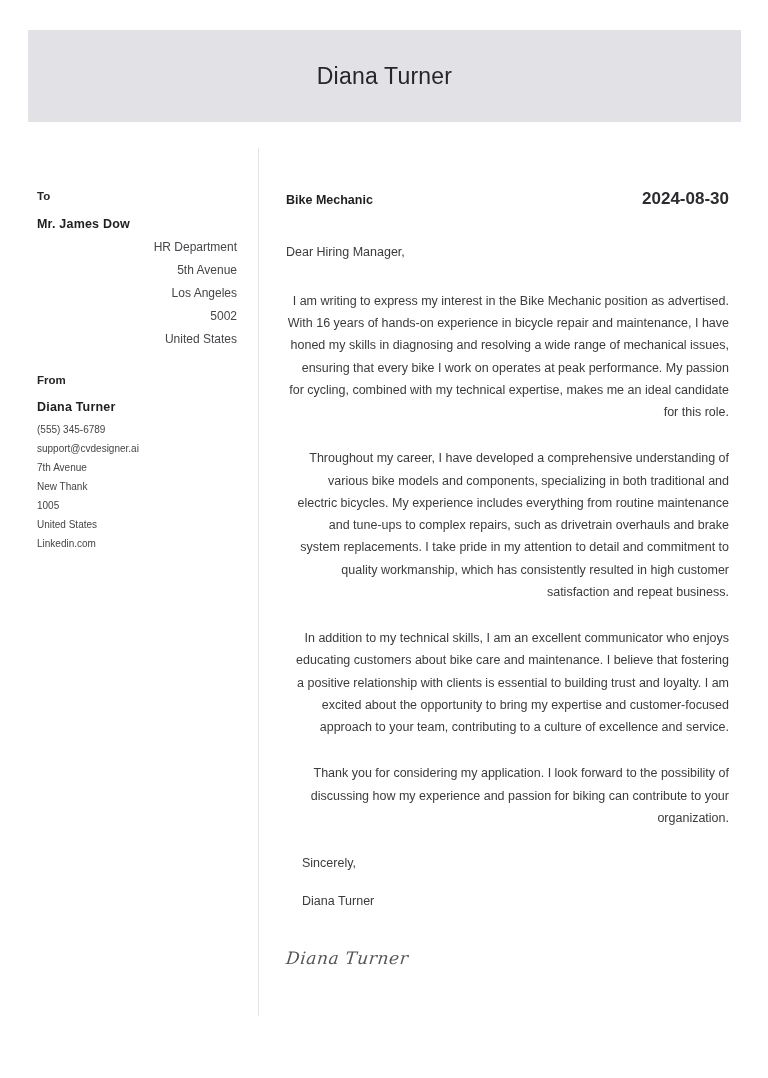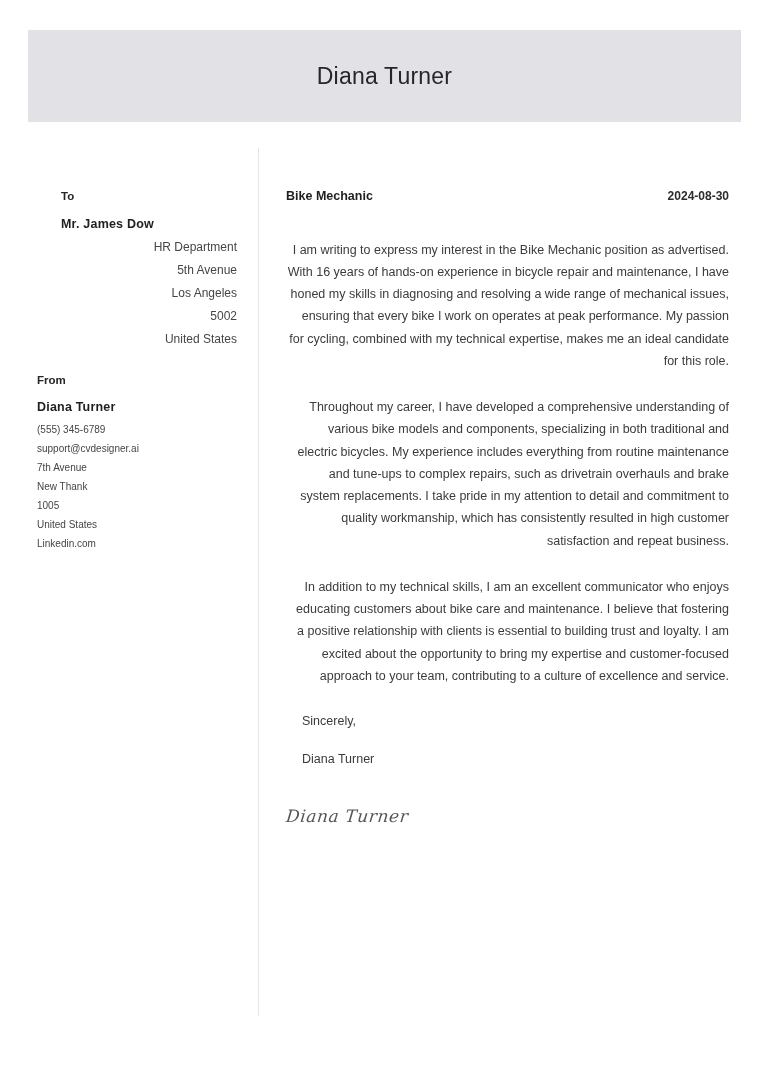--- a/index.html
+++ b/index.html
@@ -86,21 +86,21 @@
   }
   .recipient-line {
     font-size: 12px;
     font-weight: 400;
     color: #45454a;
     margin: 0 0 8px 0;
     line-height: 1.25;
     text-align: right;
   }
 
-  .to-block { margin-bottom: 28px; margin-left: 24px; }
+  .to-block { margin-bottom: 28px; }
 
   .sender-name {
     font-size: 12.5px;
     font-weight: 700;
     color: #1f1f22;
     margin: 0 0 8px 0;
     line-height: 1.2;
     letter-spacing: 0.2px;
   }
   .sender-line {
@@ -125,21 +125,21 @@
     align-items: baseline;
     margin-bottom: 36px;
   }
   .job-title {
     font-size: 12.5px;
     font-weight: 700;
     color: #1f1f22;
     line-height: 1;
   }
   .letter-date {
-    font-size: 12px;
+    font-size: 17px;
     font-weight: 700;
     color: #2c2c30;
     line-height: 1;
   }
 
   .salutation {
     font-size: 12.5px;
     color: #3b3b3d;
     margin: 0 0 28px 0;
     line-height: 1.5;
@@ -212,24 +212,26 @@
 
     </div>
 
     <div class="right-col">
 
       <div class="subject-row">
         <div class="job-title">Bike Mechanic</div>
         <div class="letter-date">2024-08-30</div>
       </div>
 
+      <p class="salutation">Dear Hiring Manager,</p>
 
       <p class="body-par">I am writing to express my interest in the Bike Mechanic position as advertised. With 16 years of hands-on experience in bicycle repair and maintenance, I have honed my skills in diagnosing and resolving a wide range of mechanical issues, ensuring that every bike I work on operates at peak performance. My passion for cycling, combined with my technical expertise, makes me an ideal candidate for this role.</p>
       <p class="body-par">Throughout my career, I have developed a comprehensive understanding of various bike models and components, specializing in both traditional and electric bicycles. My experience includes everything from routine maintenance and tune-ups to complex repairs, such as drivetrain overhauls and brake system replacements. I take pride in my attention to detail and commitment to quality workmanship, which has consistently resulted in high customer satisfaction and repeat business.</p>
       <p class="body-par">In addition to my technical skills, I am an excellent communicator who enjoys educating customers about bike care and maintenance. I believe that fostering a positive relationship with clients is essential to building trust and loyalty. I am excited about the opportunity to bring my expertise and customer-focused approach to your team, contributing to a culture of excellence and service.</p>
+      <p class="body-par">Thank you for considering my application. I look forward to the possibility of discussing how my experience and passion for biking can contribute to your organization.</p>
 
       <p class="closing">Sincerely,</p>
       <p class="closing">Diana Turner</p>
 
       <div class="signature">Diana Turner</div>
 
     </div>
 
   </div>
 </div>

